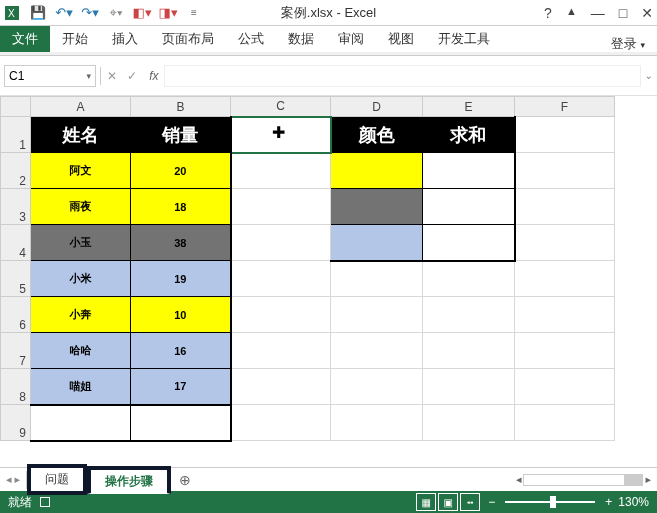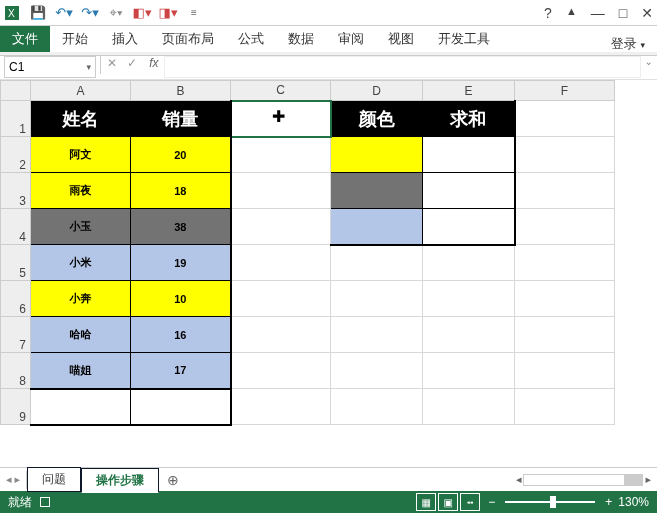--- a/index.html
+++ b/index.html
@@ -7,21 +7,21 @@
 .titlebar { height: 26px; background: #fff; border-bottom: 1px solid #ccc; display: flex; align-items: center; padding: 0 4px; position: relative; }
 .qat { display: flex; align-items: center; gap: 10px; }
 .qat-ic { width: 16px; height: 16px; display: flex; align-items: center; justify-content: center; font-size: 13px; color: #217346; }
 .app-title { position: absolute; left: 50%; transform: translateX(-50%); color: #333; font-size: 13px; }
 .win-ctl { margin-left: auto; display: flex; gap: 14px; font-size: 14px; color: #444; }
 .ribbon-tabs { height: 26px; background: #fff; display: flex; align-items: stretch; padding: 0; }
 .tab { padding: 0 12px; font-size: 13px; color: #333; line-height: 26px; cursor: pointer; }
 .tab.file { background: #217346; color: #fff; }
 .login { margin-left: auto; padding: 0 12px; font-size: 13px; color: #333; line-height: 36px; }
 .ribbon-collapse { height: 4px; background: #f0f0f0; border-bottom: 1px solid #ccc; }
-.namebox-row { height: 24px; background: #fff; display: flex; align-items: flex-start; border-bottom: 1px solid #e0e0e0; }
+.namebox-row { height: 40px; background: #fff; display: flex; align-items: center; border-bottom: 1px solid #e0e0e0; }
 .namebox { width: 92px; height: 22px; border: 1px solid #ccc; margin: 0 4px; display: flex; align-items: center; padding: 0 4px; font-size: 12px; position: relative; }
 .namebox .dd { position: absolute; right: 4px; font-size: 9px; color: #666; }
 .fx-btns { display: flex; gap: 10px; color: #999; padding: 0 6px; }
 .fx-label { font-style: italic; color: #666; padding: 0 6px; }
 .formula-bar { flex: 1; height: 22px; border: 1px solid #eee; }
 
 .grid-area { flex: 1; background: #fff; position: relative; overflow: hidden; }
 .gridtable { border-collapse: collapse; font-size: 12px; }
 .gridtable th.corner { width: 30px; height: 20px; background: #eee; border: 1px solid #ccc; }
 .gridtable th.colh { height: 20px; background: #eee; border: 1px solid #ccc; text-align: center; color: #444; font-weight: normal; }
@@ -34,21 +34,21 @@
 td.cell-blue { background: #b4c6e7; }
 td.d-border { border: 1px solid #000 !important; }
 td.d-thick-bottom { border-bottom: 2px solid #000 !important; }
 td.d-thick-right { border-right: 2px solid #000 !important; }
 .data-cell { font-size: 11px; font-weight: bold; color: #000; }
 .selected { border: 2px solid #217346 !important; position: relative; }
 .cursor-cross { position: absolute; pointer-events: none; color: #000; font-size: 16px; line-height: 1; }
 
 .sheet-tabs { height: 24px; background: #fff; border-top: 1px solid #ccc; display: flex; align-items: center; font-size: 12px; position: relative; }
 .sheet-nav { display: flex; gap: 4px; padding: 0 6px; color: #888; font-size: 11px; }
-.sheet-tab { padding: 3px 14px; border: 1px solid #0f172a; background: #fff; cursor: pointer; color: #333; }
+.sheet-tab { padding: 3px 14px; border: 4px solid #0f172a; background: #fff; cursor: pointer; color: #333; }
 .sheet-tab.active { background: #fff; border-bottom: 1px solid #fff; color: #217346; font-weight: bold; margin-bottom: -1px; }
 .sheet-add { padding: 0 8px; color: #666; font-size: 14px; }
 .sheet-scroll { margin-left: auto; display: flex; align-items: center; gap: 2px; padding-right: 6px; font-size: 11px; color: #666; }
 
 .statusbar { height: 22px; background: #217346; color: #fff; display: flex; align-items: center; padding: 0 8px; font-size: 12px; }
 .status-left { flex: 1; display: flex; gap: 8px; align-items: center; }
 .view-btns { display: flex; gap: 2px; margin: 0 8px; }
 .view-btn { width: 20px; height: 18px; border: 1px solid #fff; display: flex; align-items: center; justify-content: center; font-size: 10px; }
 .zoom { display: flex; align-items: center; gap: 6px; }
 .zoom-slider { width: 90px; height: 2px; background: #fff; position: relative; margin: 0 4px; }
@@ -68,20 +68,21 @@
         </svg>
       </span>
     <span class="qat-ic" style="color:#6a4ea0">💾</span>
     <span class="qat-ic" style="color:#2a7ab0">↶▾</span>
     <span class="qat-ic" style="color:#2a7ab0">↷▾</span>
     <span class="qat-ic" style="color:#888">⌖▾</span>
     <span class="qat-ic" style="color:#c44">◧▾</span>
     <span class="qat-ic" style="color:#c44">◨▾</span>
     <span class="qat-ic" style="color:#666;font-size:10px">≡</span>
   </div>
+  <div class="app-title">案例.xlsx - Excel</div>
   <div class="win-ctl">
     <span>?</span>
     <span style="font-size:11px">▲</span>
     <span>—</span>
     <span>□</span>
     <span>✕</span>
   </div>
 </div>
 
 <div class="ribbon-tabs">

